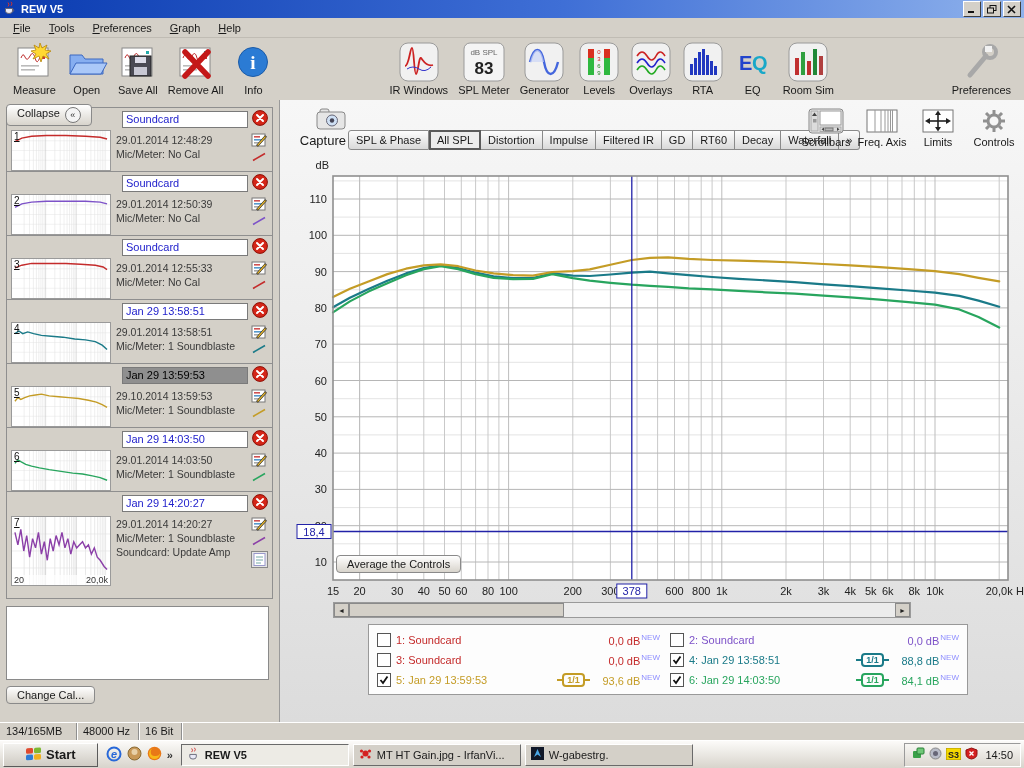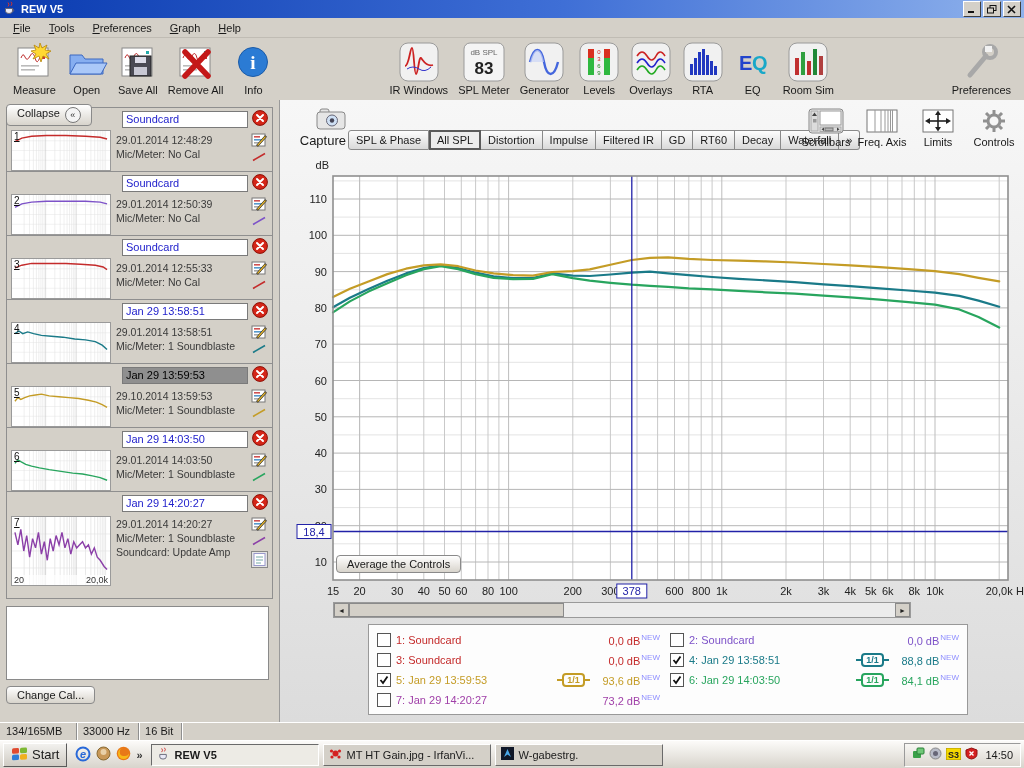--- a/index.html
+++ b/index.html
@@ -63,21 +63,21 @@
   .lchip{width:48px;display:flex;align-items:center;justify-content:center;flex:none;}
   .chipbox{border:2px solid;border-radius:4px;font-size:9px;padding:0 3px;line-height:10px;font-weight:bold;}
   .chipline{width:5px;height:2px;}
   .lvalue{min-width:50px;text-align:right;white-space:nowrap;}
   .lnew{font-size:8px;color:#8f8fff;vertical-align:super;margin-left:1px;}
   
   .statusbar{position:absolute;top:722px;width:100%;height:28px;background:#d4d0c8;border-top:1px solid #fff;display:flex;box-sizing:border-box;}
   .scell{padding:2px 8px 0 6px;border-right:1px solid #8f8f8f;box-shadow:1px 0 0 #fff;font-size:11px;white-space:nowrap;}
   
   .taskbar{position:absolute;top:740px;width:100%;height:28px;background:linear-gradient(#fcfbf9,#d8d4cc);border-top:1px solid #fff;display:flex;align-items:center;padding:0 3px;gap:4px;box-sizing:border-box;}
-  .startbtn{height:22px;border:1px solid;border-color:#fff #5a5a5a #5a5a5a #fff;background:linear-gradient(#f2f1ee,#cfcbc3);display:flex;align-items:center;gap:4px;padding:0 7px;font-weight:normal;font-size:13px;}
+  .startbtn{height:22px;border:1px solid;border-color:#fff #5a5a5a #5a5a5a #fff;background:linear-gradient(#f2f1ee,#cfcbc3);display:flex;align-items:center;gap:4px;padding:0 21px;font-weight:bold;font-size:13px;}
   .ql{display:flex;align-items:center;gap:5px;padding:0 4px;}
   .chev{font-size:11px;font-weight:bold;color:#333;}
   .taskbtn{width:168px;height:22px;border:1px solid;border-color:#fff #6a6a6a #6a6a6a #fff;background:#d4d0c8;display:flex;align-items:center;gap:5px;padding:0 5px;font-size:11px;white-space:nowrap;overflow:hidden;box-sizing:border-box;}
   .taskbtn.active{background:#edebe5;border-color:#6a6a6a #fff #fff #6a6a6a;font-weight:bold;}
   .tray{margin-left:auto;height:22px;border:1px solid;border-color:#9a9a9a #fff #fff #9a9a9a;display:flex;align-items:center;gap:4px;padding:0 7px;}
   .clock{font-size:11px;margin-left:3px;}
 </style>
 </head>
 <body>
 
@@ -1019,33 +1019,27 @@
               </svg>
             </span>
             <span class="llabel" style="color: rgb(40, 165, 94);">6: Jan 29 14:03:50</span>
             <span class="lchip">
               <span class="chipline" style="background:#28a55e"></span>
               <span class="chipbox" style="border-color:#28a55e;color:#28a55e">1/1</span>
               <span class="chipline" style="background:#28a55e"></span>
             </span>
             <span class="lvalue"><span style="color:#28a55e">84,1 dB</span><span class="lnew">NEW</span></span>
           </div>
-          <div class="lentry">
-            <span class="lcb"></span>
-            <span class="llabel" style="color: rgb(160, 64, 168);">7: Jan 29 14:20:27</span>
-            <span class="lchip"></span>
-            <span class="lvalue"><span style="color:#a040a8">73,2 dB</span><span class="lnew">NEW</span></span>
-          </div>
         </div>
     </div>
   </div>
 
   <div class="statusbar" id="statusbar">
       <div class="scell" style="width: 62px;">134/165MB</div>
-      <div class="scell">33000 Hz</div>
+      <div class="scell">48000 Hz</div>
       <div class="scell">16 Bit</div>
     </div>
 
   <div class="taskbar" id="taskbar">
       <div class="startbtn">
         <span><svg width="17" height="15" viewBox="0 0 17 15">
             <g transform="skewY(-4)">
               <rect x="1" y="2.5" width="7" height="5.5" rx="1.5" fill="#e04a2f"></rect>
               <rect x="9" y="2.5" width="7" height="5.5" rx="1.5" fill="#7db832"></rect>
               <rect x="1" y="9" width="7" height="5.5" rx="1.5" fill="#2e7cd6"></rect>

